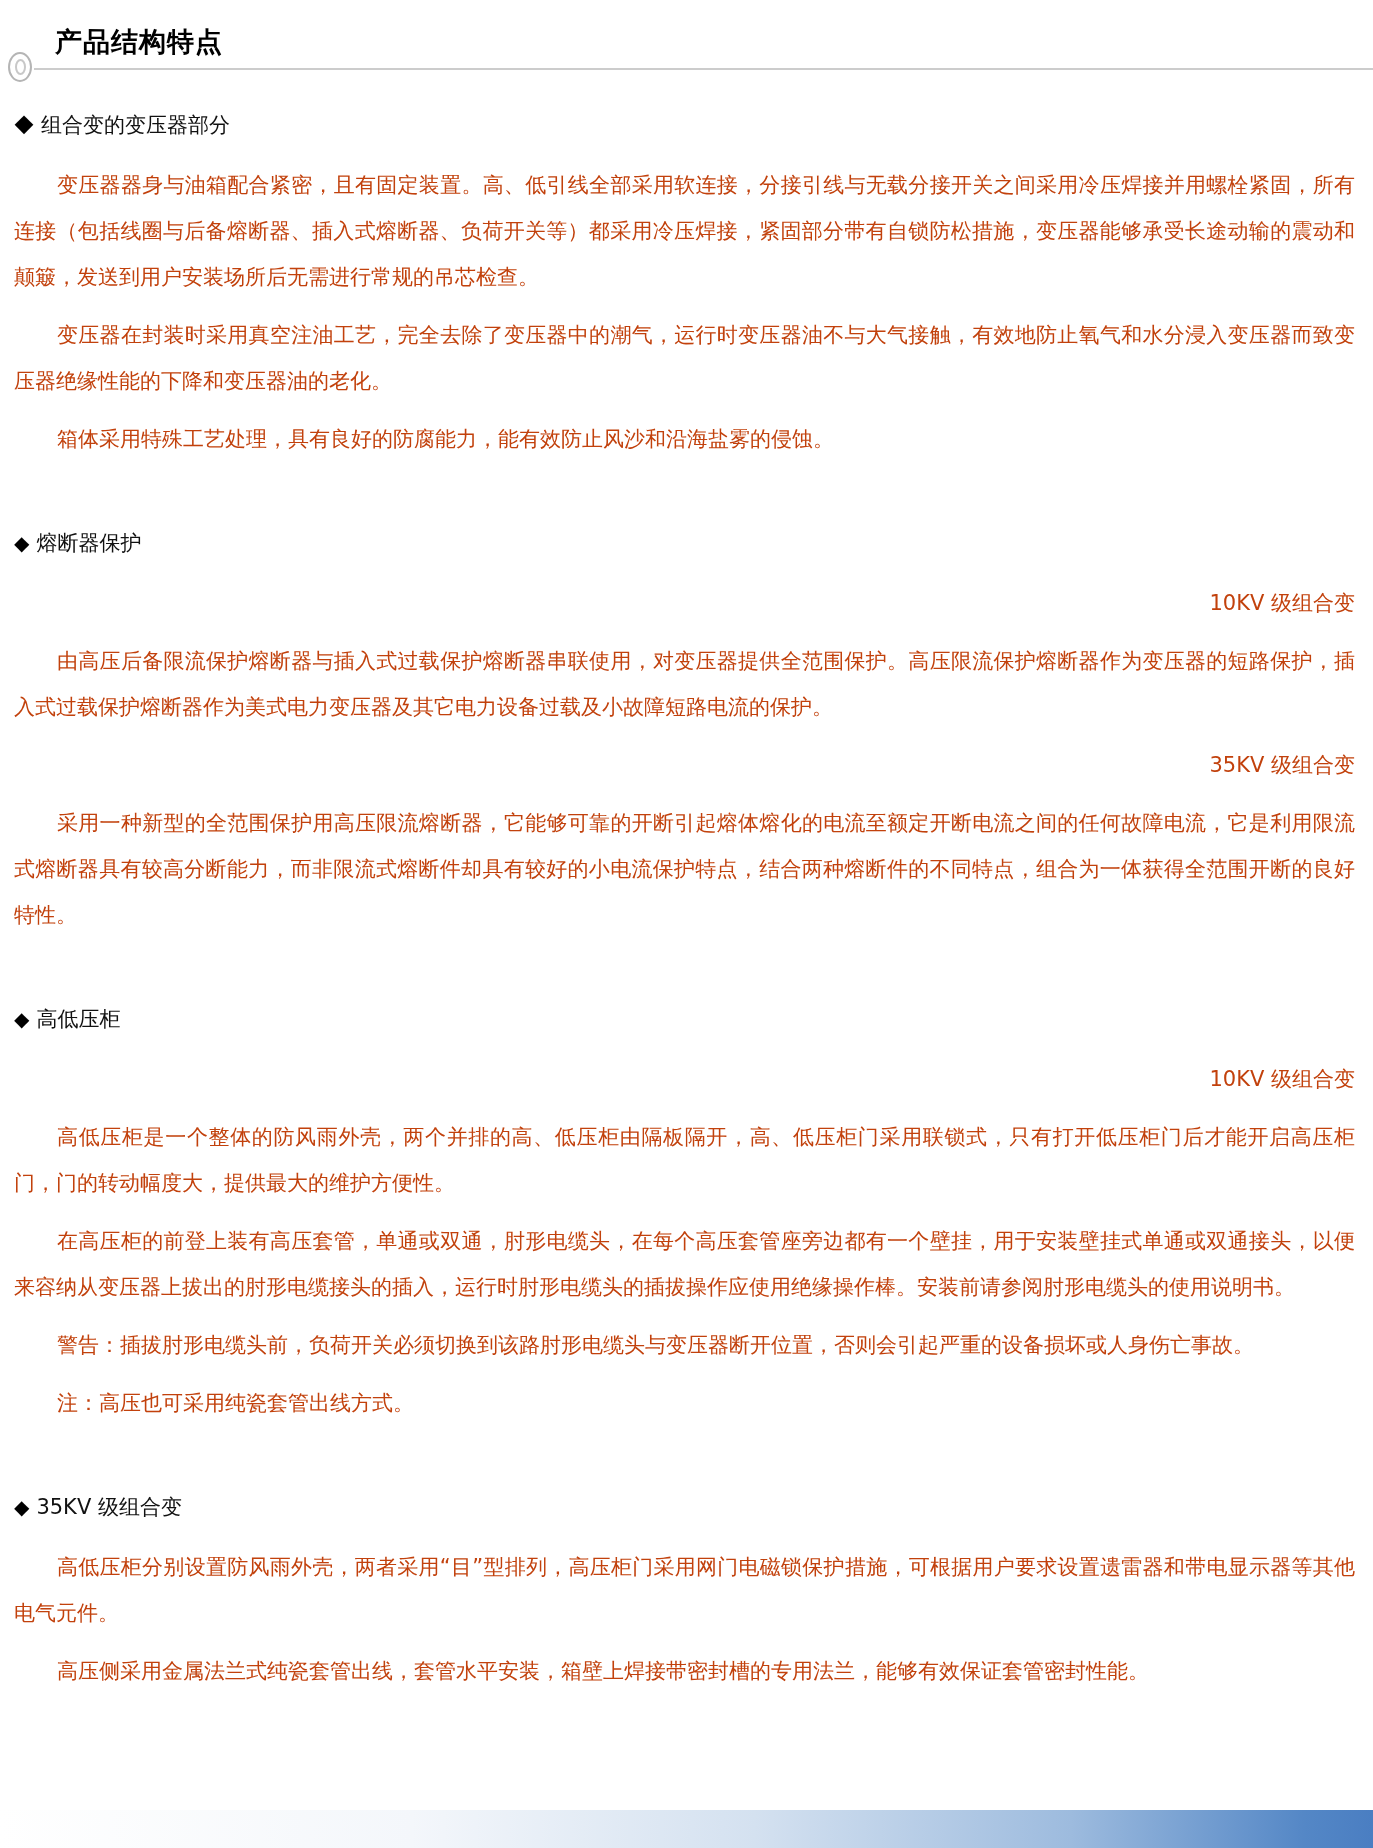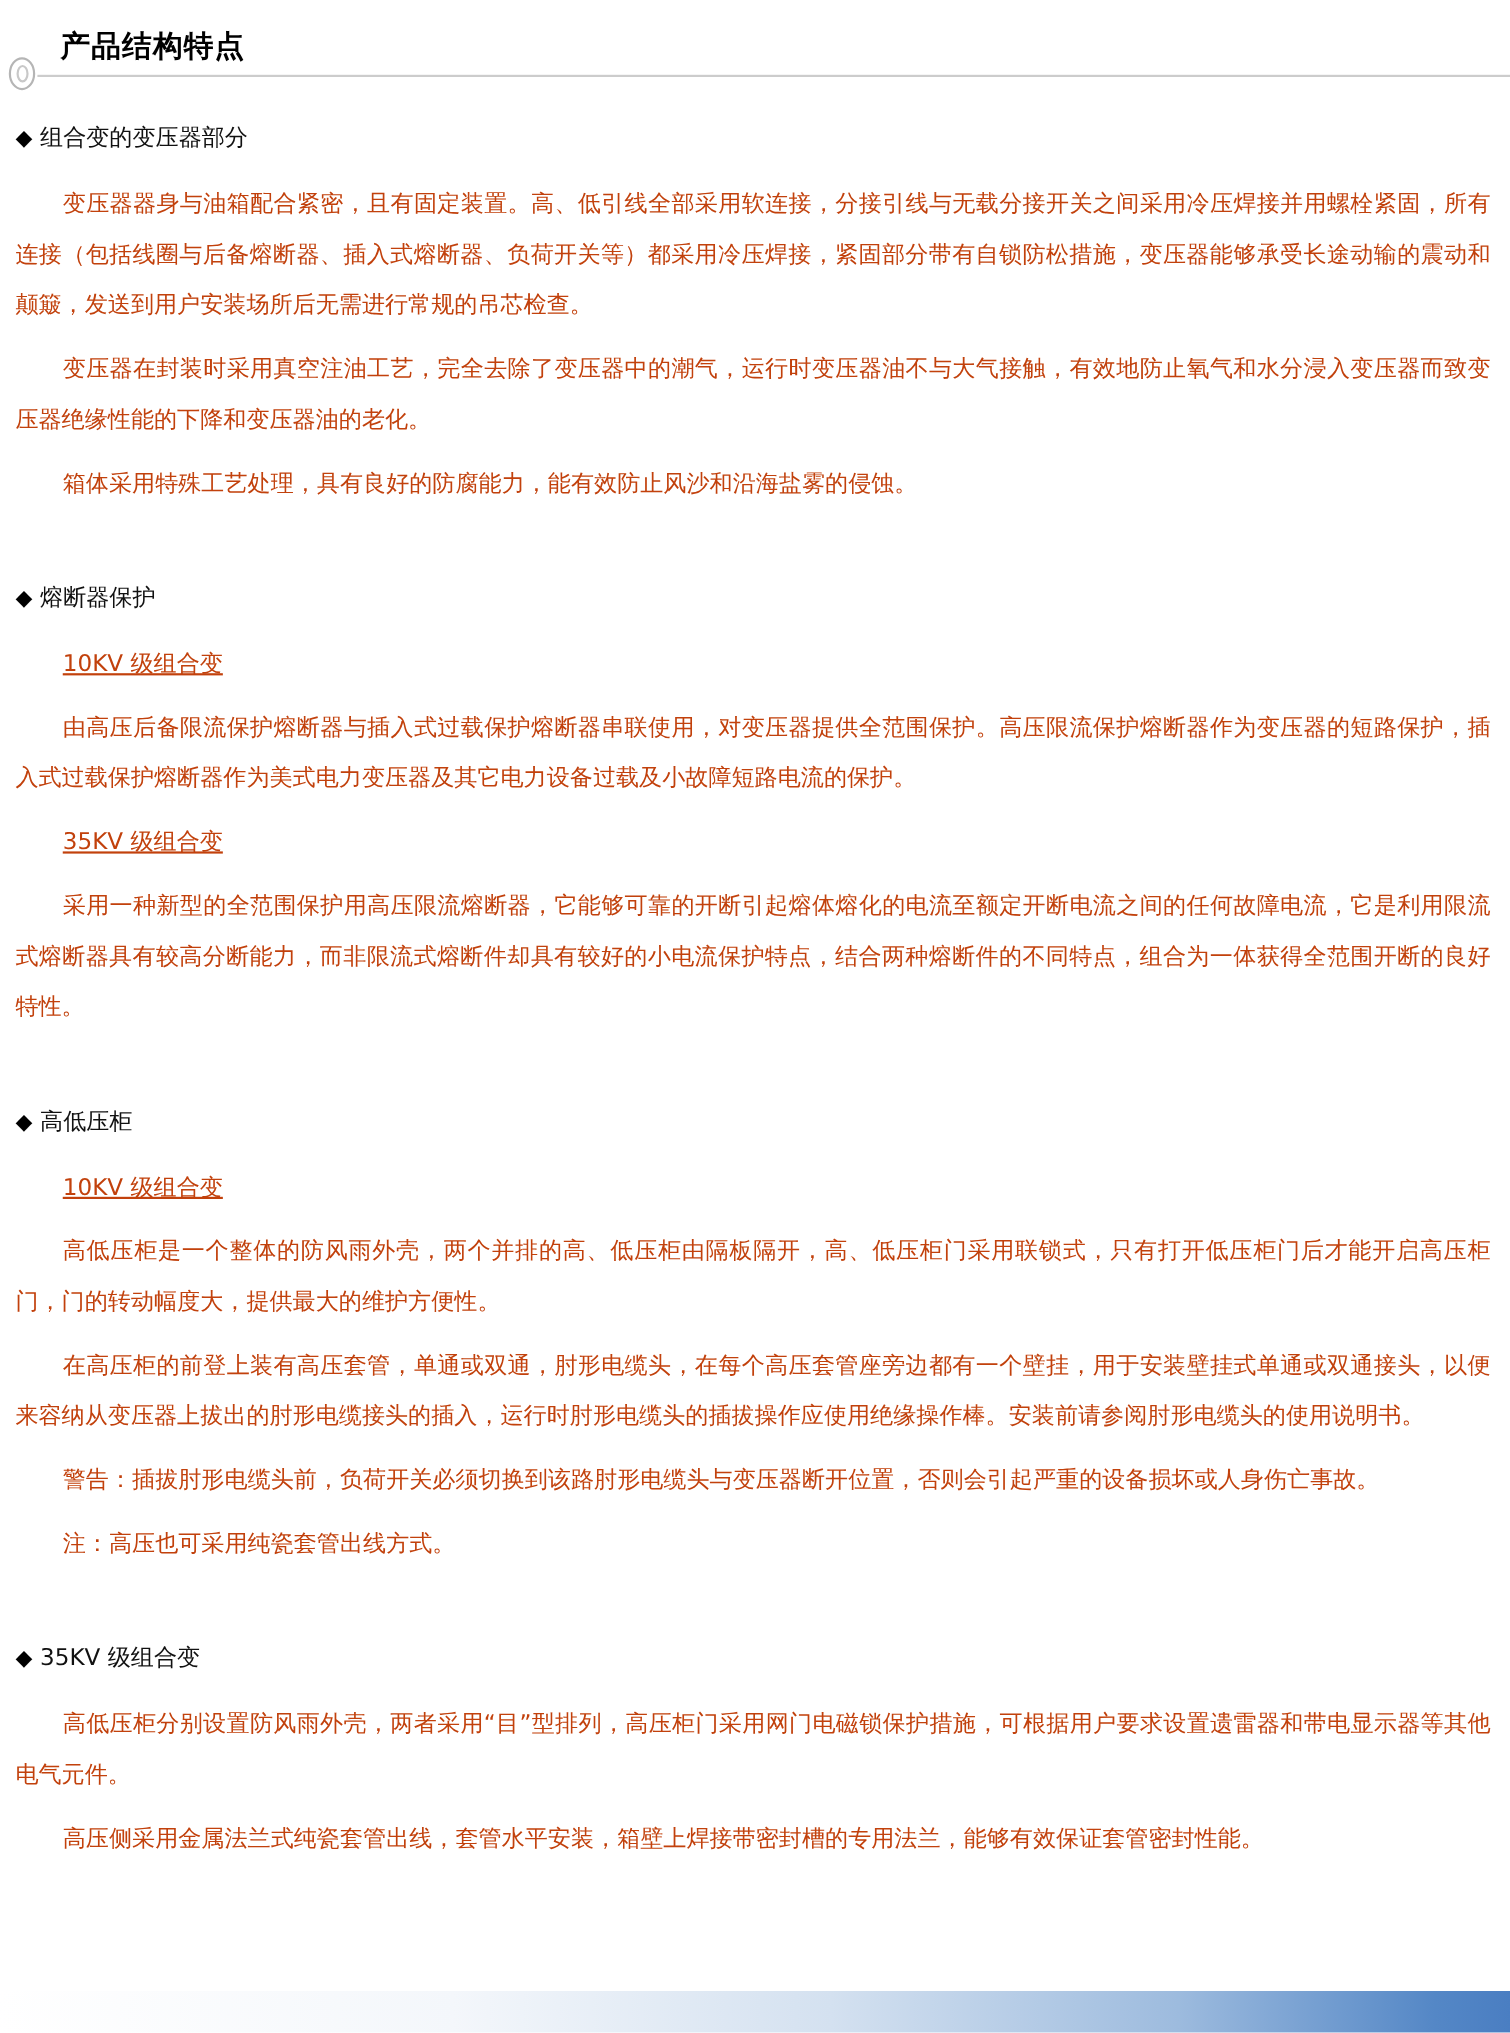--- a/index.html
+++ b/index.html
@@ -53,21 +53,21 @@
   .header-ring .inner {
     width: 11px;
     height: 16px;
     border: 2px solid #c8c8c8;
     border-radius: 50%;
     box-sizing: border-box;
   }
   
   .content { padding: 0 18px 0 14px; }
   section { margin-top: 58px; }
-  section.first { margin-top: 16px; }
+  section.first { margin-top: 16px; font-family: Liberation Serif, serif; }
   .section-heading {
     margin: 0 0 14px 0;
     font-size: 21px;
     font-weight: 400;
     color: #111111;
     line-height: 46px;
   }
   .section-heading .diamond {
     display: inline-block;
     margin-right: 7px;
@@ -79,22 +79,21 @@
     font-size: 21px;
     line-height: 46px;
     color: #c2410c;
   }
   p.body-text {
     text-indent: 2.05em;
     text-align: justify;
   }
   p.sub-heading {
     text-indent: 2.05em;
-    text-align: left;
-    text-decoration: underline;
+    text-align: right;
   }
   
   .footer-bar {
     position: absolute;
     left: 0;
     right: 0;
     bottom: 0;
     height: 38px;
     background: linear-gradient(90deg,
       #ffffff 0%,

